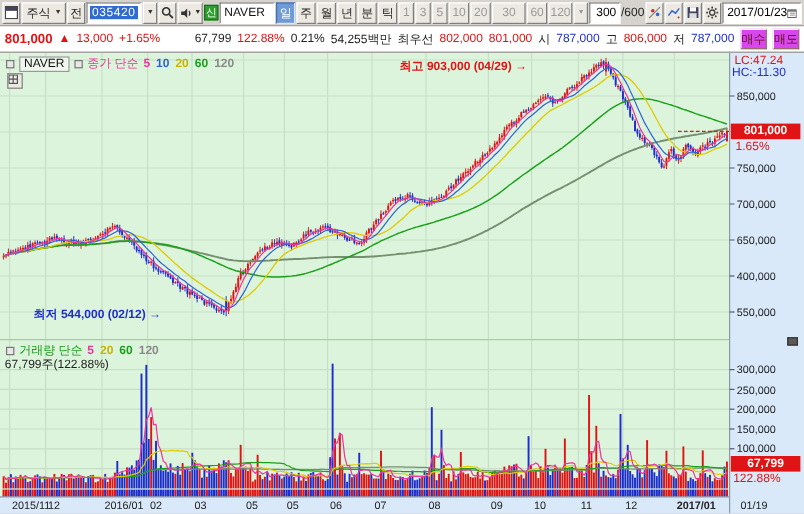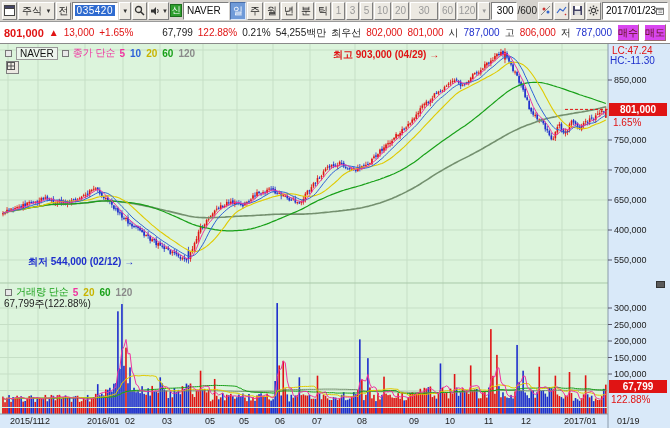--- a/index.html
+++ b/index.html
@@ -1511,15 +1511,15 @@
       <div class="ov xlab" style="left: 162px; top: 372px;">03</div>
       <div class="ov xlab" style="left: 205px; top: 372px;">05</div>
       <div class="ov xlab" style="left: 239px; top: 372px;">05</div>
       <div class="ov xlab" style="left: 275px; top: 372px;">06</div>
       <div class="ov xlab" style="left: 312px; top: 372px;">07</div>
       <div class="ov xlab" style="left: 357px; top: 372px;">08</div>
       <div class="ov xlab" style="left: 409px; top: 372px;">09</div>
       <div class="ov xlab" style="left: 445px; top: 372px;">10</div>
       <div class="ov xlab" style="left: 484px; top: 372px;">11</div>
       <div class="ov xlab" style="left: 521px; top: 372px;">12</div>
-      <div class="ov xlab" style="left: 564px; top: 372px;">2017/01</div>
+      <div class="ov xlab" style="left: 564px; top: 372px; font-weight: bold;">2017/01</div>
     </div>
 </div>
 
 </body></html>

